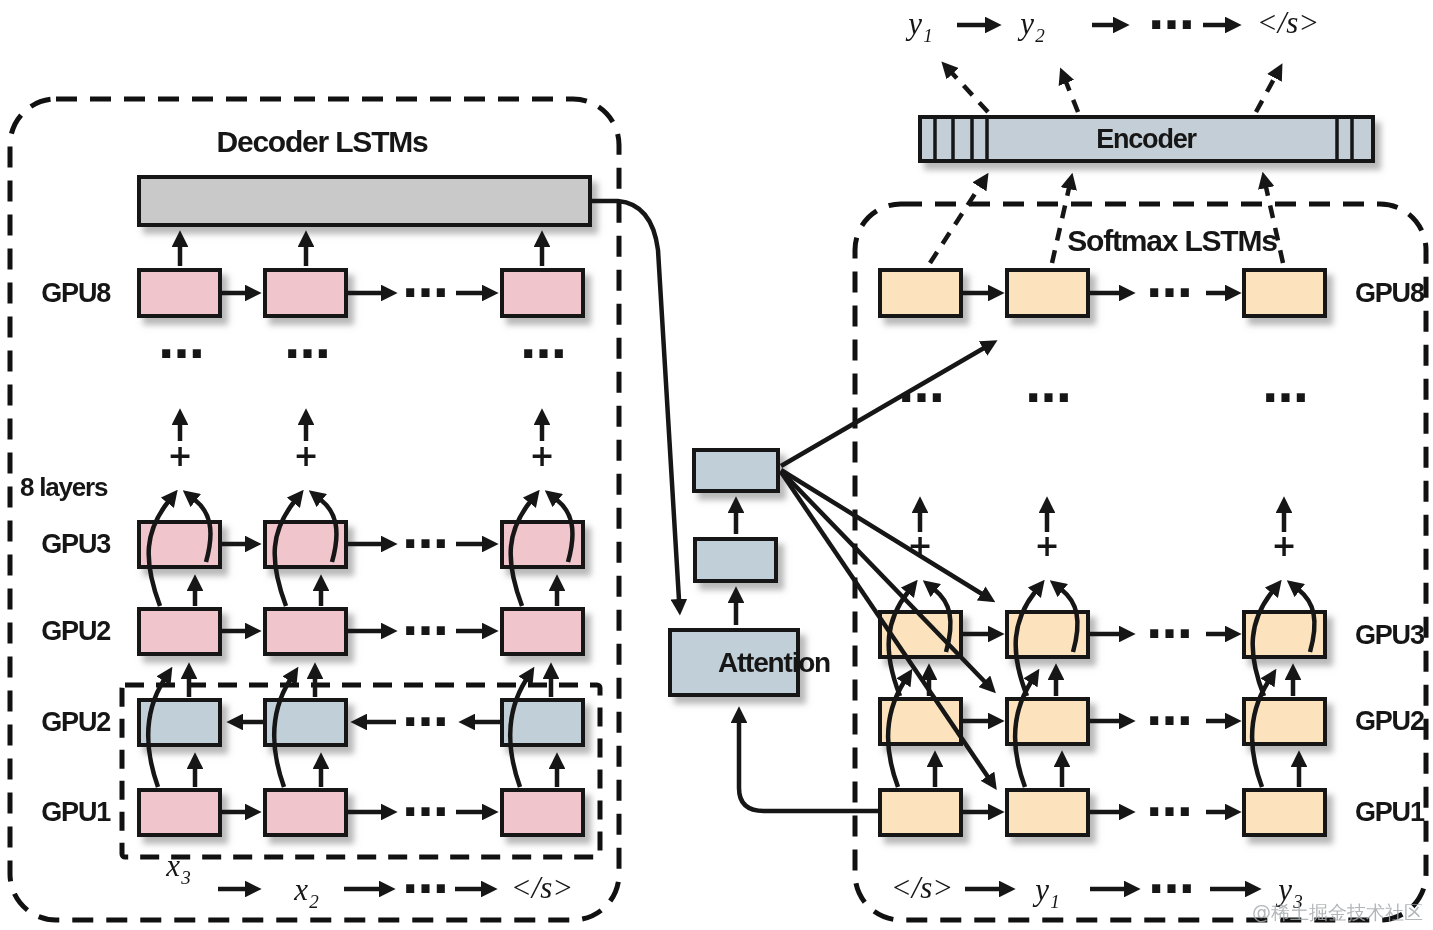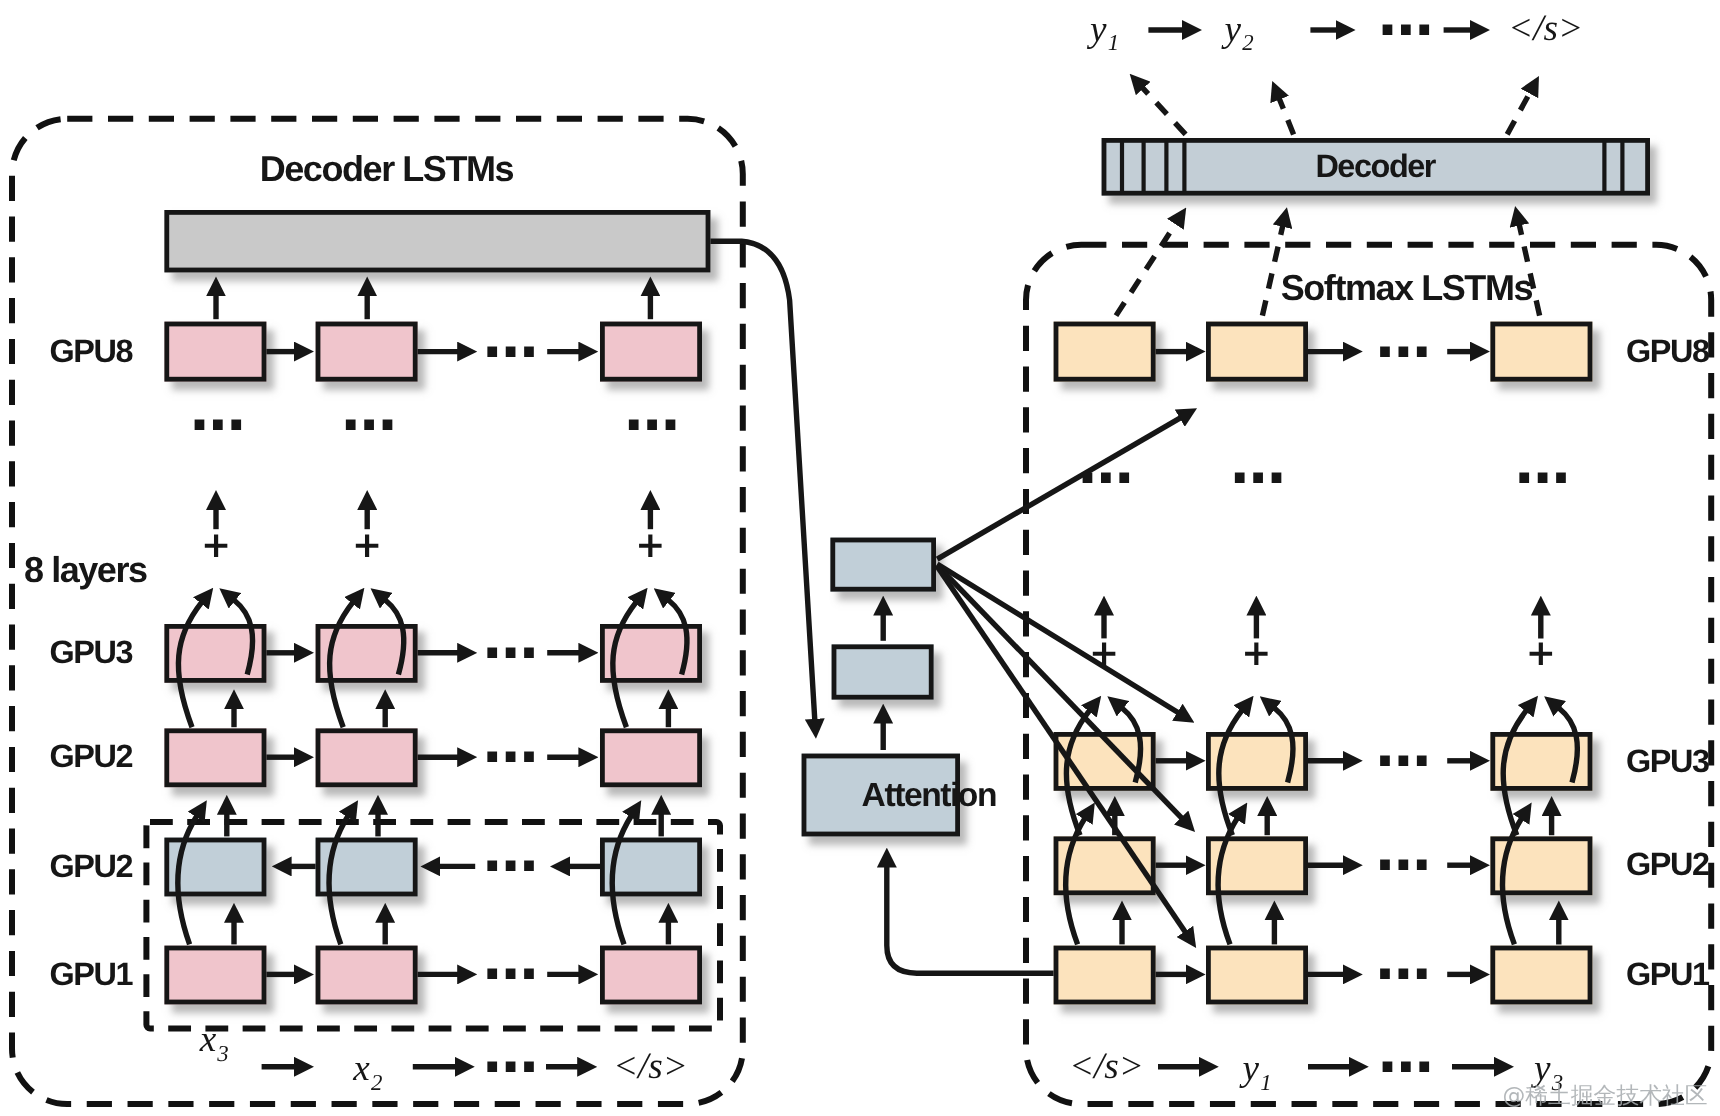--- a/index.html
+++ b/index.html
@@ -212,23 +212,23 @@
       <path d="M1078 112 L1066 82"></path>
       <path d="M1256 112 L1275 77"></path>
       <path d="M930 263 L980 186"></path>
       <path d="M1052 263 L1069 188"></path>
       <path d="M1283 263 L1266 187"></path>
     </g>
   </svg>
 
   <span class="txt ctr title" style="left:322px;top:142px">Decoder LSTMs</span>
   <span class="txt ctr title" style="left:1172px;top:241px">Softmax LSTMs</span>
-  <span class="txt ctr lbl" style="left:1146px;top:139px">Decoder</span>
+  <span class="txt ctr lbl" style="left:1146px;top:139px">Encoder</span>
   <span class="txt ctr lbl" style="left:774px;top:663px;font-size:28px">Attention</span>
-  <span class="txt vctr lbl" style="left:20px;top:476px;font-size:30px">8 layers</span>
+  <span class="txt vctr lbl" style="left:20px;top:487px;font-size:26px">8 layers</span>
 
   <span class="txt vctr lbl rlab" style="right:1323px;top:293px">GPU8</span>
   <span class="txt vctr lbl rlab" style="right:1323px;top:544px">GPU3</span>
   <span class="txt vctr lbl rlab" style="right:1323px;top:631px">GPU2</span>
   <span class="txt vctr lbl rlab" style="right:1323px;top:722px">GPU2</span>
   <span class="txt vctr lbl rlab" style="right:1323px;top:812px">GPU1</span>
 
   <span class="txt vctr lbl" style="left:1355px;top:293px">GPU8</span>
   <span class="txt vctr lbl" style="left:1355px;top:635px">GPU3</span>
   <span class="txt vctr lbl" style="left:1355px;top:721px">GPU2</span>

